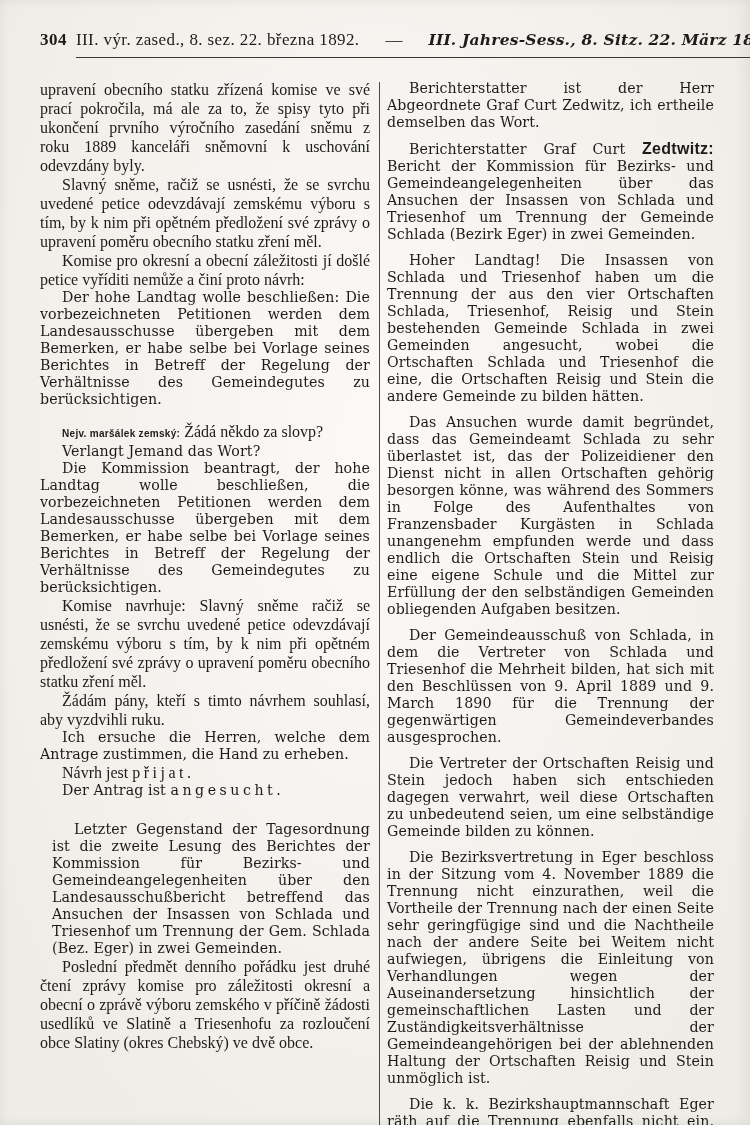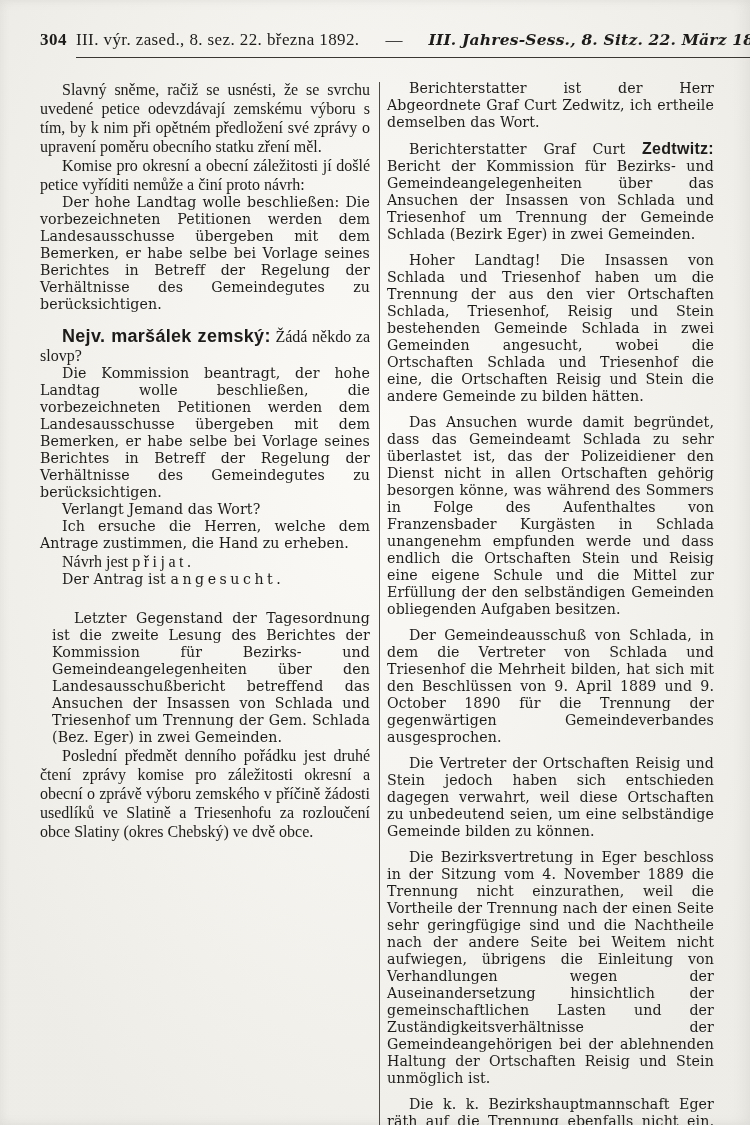--- a/index.html
+++ b/index.html
@@ -42,21 +42,21 @@
   p{margin:0;text-align:justify;text-indent:22px;}
   .cz{font-size:16px;line-height:19px;}
   .de{font-family:"DejaVu Serif", serif;font-size:14.2px;line-height:17px;letter-spacing:0.1px;}
   .noindent{text-indent:0;}
   .gap-sm{margin-top:9px;}
   .gap-md{margin-top:14px;}
   .gap-lg{margin-top:22px;}
   .block-indent{margin-left:12px;}
   .lead{
     font-family:"Liberation Sans", sans-serif;
-    font-weight:700;font-size:18px;letter-spacing:0.3px;
+    font-weight:700;font-size:10px;letter-spacing:0.3px;
   }
   .bold-name{
     font-family:"Liberation Sans", sans-serif;
     font-weight:700;font-size:16px;letter-spacing:0.3px;
   }
   .spaced{letter-spacing:3.5px;margin-top:37px;}
 </style>
 </head>
 <body>
 
@@ -67,40 +67,43 @@
     <span class="rule-span">
       <span class="hdr-cz">III. výr. zased., 8. sez. 22. března 1892.</span>
       <span class="hdr-dash">—</span>
       <span class="hdr-de">III. Jahres-Sess., 8. Sitz. 22. März 1892.</span>
     </span>
   </div>
 
   <div class="columns">
 
     <div class="col col-left">
+      <p class="cz noindent"><span>upravení obecního statku zřízená komise ve své prací pokročila, má ale za to, že spisy tyto při ukončení prvního výročního zasedání sněmu z roku 1889 kanceláři sněmovní k uschování odevzdány byly.</span></p>
       <p class="cz"><span>Slavný sněme, račiž se usnésti, že se svrchu uvedené petice odevzdávají zemskému výboru s tím, by k nim při opětném předložení své zprávy o upravení poměru obecního statku zření měl.</span></p>
       <p class="cz"><span>Komise pro okresní a obecní záležitosti jí došlé petice vyříditi nemůže a činí proto návrh:</span></p>
       <p class="de"><span>Der hohe Landtag wolle beschließen: Die vorbezeichneten Petitionen werden dem Landesausschusse übergeben mit dem Bemerken, er habe selbe bei Vorlage seines Berichtes in Betreff der Regelung der Verhältnisse des Gemeindegutes zu berücksichtigen.</span></p>
       <p class="cz gap-md"><span class="lead">Nejv. maršálek zemský:</span><span> Žádá někdo za slovp?</span></p>
+      <p class="de"><span>Verlangt Jemand das Wort?</span></p>
       <p class="de"><span>Die Kommission beantragt, der hohe Landtag wolle beschließen, die vorbezeichneten Petitionen werden dem Landesausschusse übergeben mit dem Bemerken, er habe selbe bei Vorlage seines Berichtes in Betreff der Regelung der Verhältnisse des Gemeindegutes zu berücksichtigen.</span></p>
-      <p class="de"><span>Verlangt Jemand das Wort?</span></p>
+      <p class="cz"><span>Komise navrhuje: Slavný sněme račiž se usnésti, že se svrchu uvedené petice odevzdávají zemskému výboru s tím, by k nim při opětném předložení své zprávy o upravení poměru obecního statku zření měl.</span></p>
+      <p class="cz"><span>Žádám pány, kteří s timto návrhem souhlasí, aby vyzdvihli ruku.</span></p>
       <p class="de"><span>Ich ersuche die Herren, welche dem Antrage zustimmen, die Hand zu erheben.</span></p>
       <p class="cz"><span>Návrh jest </span><span class="spaced">přijat.</span></p>
       <p class="de"><span>Der Antrag ist </span><span class="spaced">angesucht.</span></p>
       <p class="de gap-lg block-indent"><span>Letzter Gegenstand der Tagesordnung ist die zweite Lesung des Berichtes der Kommission für Bezirks- und Gemeindeangelegenheiten über den Landesausschußbericht betreffend das Ansuchen der Insassen von Schlada und Triesenhof um Trennung der Gem. Schlada (Bez. Eger) in zwei Gemeinden.</span></p>
       <p class="cz"><span>Poslední předmět denního pořádku jest druhé čtení zprávy komise pro záležitosti okresní a obecní o zprávě výboru zemského v příčině žádosti usedlíků ve Slatině a Triesenhofu za rozloučení obce Slatiny (okres Chebský) ve dvě obce.</span></p>
     </div>
 
     <div class="divider"></div>
 
     <div class="col col-right">
       <p class="de"><span>Berichterstatter ist der Herr Abgeordnete Graf Curt Zedwitz, ich ertheile demselben das Wort.</span></p>
       <p class="de gap-sm"><span>Berichterstatter Graf Curt </span><span class="bold-name">Zedtwitz:</span><span> Bericht der Kommission für Bezirks- und Gemeindeangelegenheiten über das Ansuchen der Insassen von Schlada und Triesenhof um Trennung der Gemeinde Schlada (Bezirk Eger) in zwei Gemeinden.</span></p>
       <p class="de gap-sm"><span>Hoher Landtag! Die Insassen von Schlada und Triesenhof haben um die Trennung der aus den vier Ortschaften Schlada, Triesenhof, Reisig und Stein bestehenden Gemeinde Schlada in zwei Gemeinden angesucht, wobei die Ortschaften Schlada und Triesenhof die eine, die Ortschaften Reisig und Stein die andere Gemeinde zu bilden hätten.</span></p>
       <p class="de gap-sm"><span>Das Ansuchen wurde damit begründet, dass das Gemeindeamt Schlada zu sehr überlastet ist, das der Polizeidiener den Dienst nicht in allen Ortschaften gehörig besorgen könne, was während des Sommers in Folge des Aufenthaltes von Franzensbader Kurgästen in Schlada unangenehm empfunden werde und dass endlich die Ortschaften Stein und Reisig eine eigene Schule und die Mittel zur Erfüllung der den selbständigen Gemeinden obliegenden Aufgaben besitzen.</span></p>
-      <p class="de gap-sm"><span>Der Gemeindeausschuß von Schlada, in dem die Vertreter von Schlada und Triesenhof die Mehrheit bilden, hat sich mit den Beschlüssen von 9. April 1889 und 9. October 1890 für die Trennung der gegenwärtigen Gemeindeverbandes ausgesprochen.</span></p>
+      <p class="de gap-sm"><span>Der Gemeindeausschuß von Schlada, in dem die Vertreter von Schlada und Triesenhof die Mehrheit bilden, hat sich mit den Beschlüssen von 9. April 1889 und 9. March 1890 für die Trennung der gegenwärtigen Gemeindeverbandes ausgesprochen.</span></p>
       <p class="de gap-sm"><span>Die Vertreter der Ortschaften Reisig und Stein jedoch haben sich entschieden dagegen verwahrt, weil diese Ortschaften zu unbedeutend seien, um eine selbständige Gemeinde bilden zu können.</span></p>
       <p class="de gap-sm"><span>Die Bezirksvertretung in Eger beschloss in der Sitzung vom 4. November 1889 die Trennung nicht einzurathen, weil die Vortheile der Trennung nach der einen Seite sehr geringfügige sind und die Nachtheile nach der andere Seite bei Weitem nicht aufwiegen, übrigens die Einleitung von Verhandlungen wegen der Auseinandersetzung hinsichtlich der gemeinschaftlichen Lasten und der Zuständigkeitsverhältnisse der Gemeindeangehörigen bei der ablehnenden Haltung der Ortschaften Reisig und Stein unmöglich ist.</span></p>
       <p class="de gap-sm"><span>Die k. k. Bezirkshauptmannschaft Eger räth auf die Trennung ebenfalls nicht ein, weil nach der Zerlegung der Gemeinde Schlada in zwei</span></p>
     </div>
 
   </div>
 </div>
 
 </body></html>

